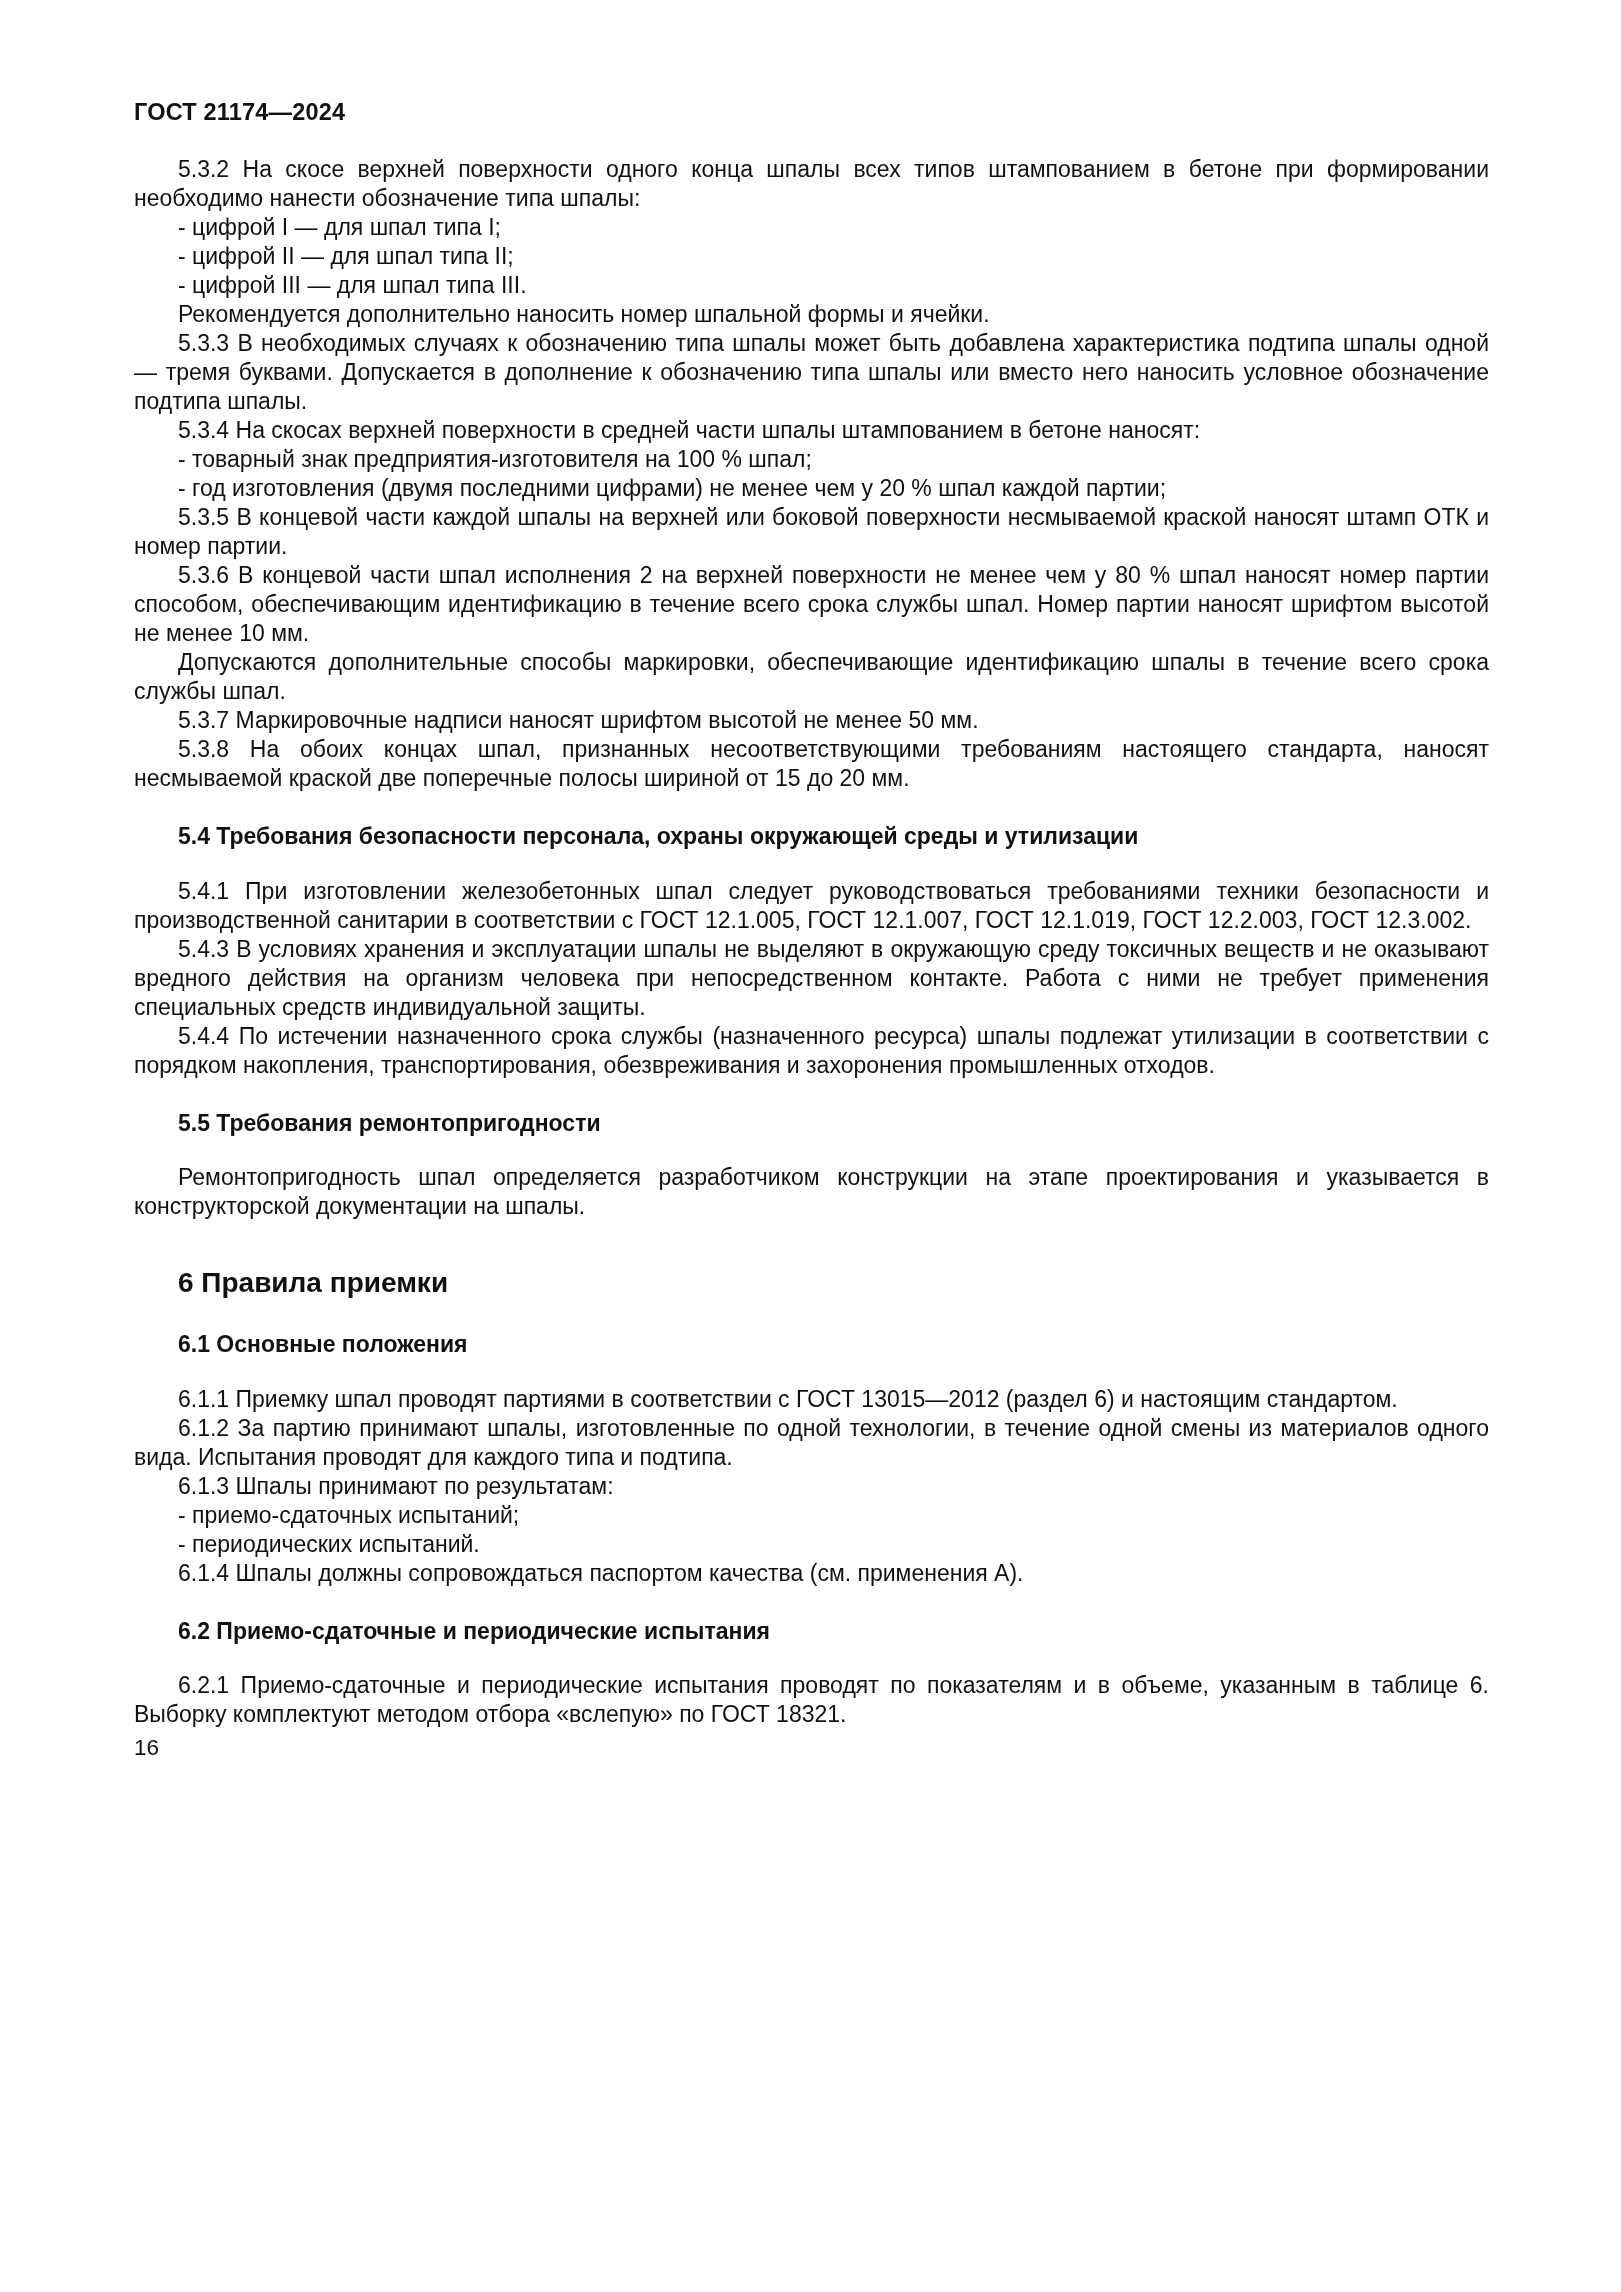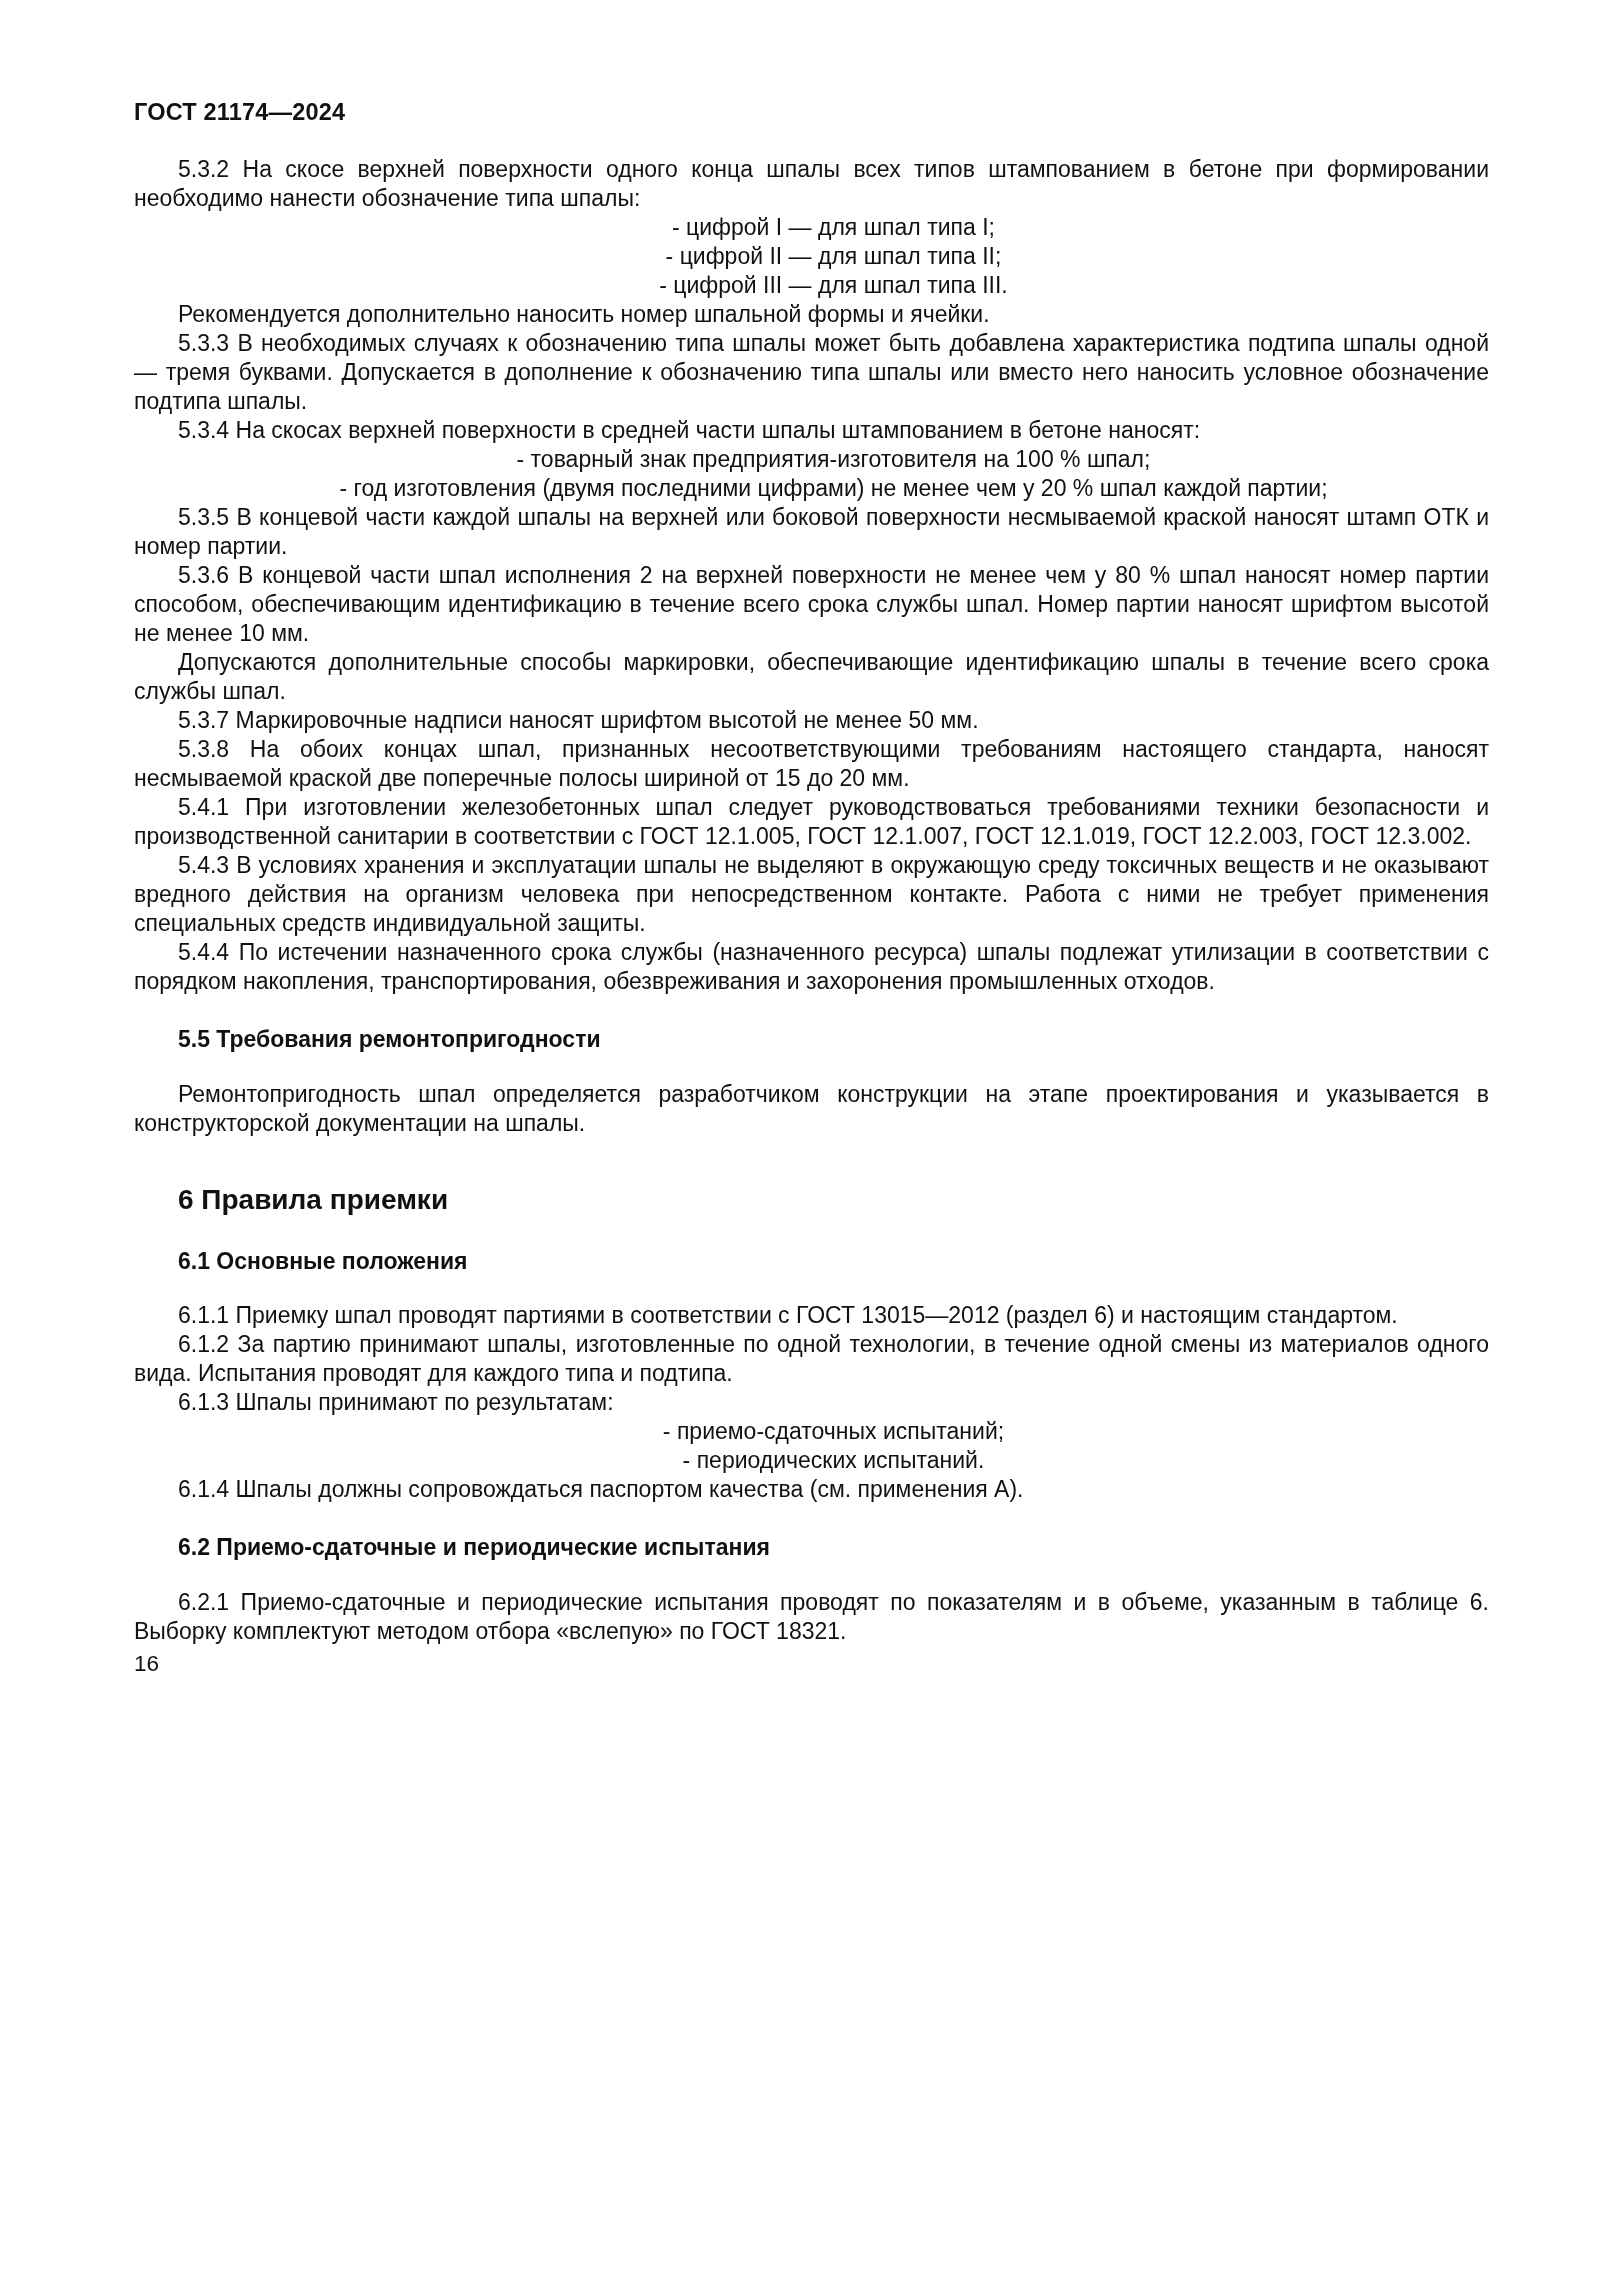--- a/index.html
+++ b/index.html
@@ -31,21 +31,21 @@
     line-height: 29px;
     margin-top: 28px;
   }
   .doc-content .p {
     margin: 0;
     text-align: justify;
     text-indent: 44px;
   }
   .doc-content .li {
     margin: 0;
-    text-align: center;
+    text-align: left;
     text-indent: 44px;
   }
   .doc-content .h3 {
     margin: 29px 0 25.5px 0;
     font-size: 23px;
     font-weight: bold;
     text-align: left;
     text-indent: 44px;
   }
   .doc-content .h2 {
@@ -75,20 +75,21 @@
       <div class="p">Рекомендуется дополнительно наносить номер шпальной формы и ячейки.</div>
       <div class="p">5.3.3 В необходимых случаях к обозначению типа шпалы может быть добавлена характеристика подтипа шпалы одной — тремя буквами. Допускается в дополнение к обозначению типа шпалы или вместо него наносить условное обозначение подтипа шпалы.</div>
       <div class="p">5.3.4 На скосах верхней поверхности в средней части шпалы штампованием в бетоне наносят:</div>
       <div class="li">- товарный знак предприятия-изготовителя на 100 % шпал;</div>
       <div class="li">- год изготовления (двумя последними цифрами) не менее чем у 20 % шпал каждой партии;</div>
       <div class="p">5.3.5 В концевой части каждой шпалы на верхней или боковой поверхности несмываемой краской наносят штамп ОТК и номер партии.</div>
       <div class="p">5.3.6 В концевой части шпал исполнения 2 на верхней поверхности не менее чем у 80 % шпал наносят номер партии способом, обеспечивающим идентификацию в течение всего срока службы шпал. Номер партии наносят шрифтом высотой не менее 10 мм.</div>
       <div class="p">Допускаются дополнительные способы маркировки, обеспечивающие идентификацию шпалы в течение всего срока службы шпал.</div>
       <div class="p">5.3.7 Маркировочные надписи наносят шрифтом высотой не менее 50 мм.</div>
       <div class="p">5.3.8 На обоих концах шпал, признанных несоответствующими требованиям настоящего стандарта, наносят несмываемой краской две поперечные полосы шириной от 15 до 20 мм.</div>
+      <div class="h3">5.4 Требования безопасности персонала, охраны окружающей среды и утилизации</div>
       <div class="p">5.4.1 При изготовлении железобетонных шпал следует руководствоваться требованиями техники безопасности и производственной санитарии в соответствии с ГОСТ 12.1.005, ГОСТ 12.1.007, ГОСТ 12.1.019, ГОСТ 12.2.003, ГОСТ 12.3.002.</div>
       <div class="p">5.4.3 В условиях хранения и эксплуатации шпалы не выделяют в окружающую среду токсичных веществ и не оказывают вредного действия на организм человека при непосредственном контакте. Работа с ними не требует применения специальных средств индивидуальной защиты.</div>
       <div class="p">5.4.4 По истечении назначенного срока службы (назначенного ресурса) шпалы подлежат утилизации в соответствии с порядком накопления, транспортирования, обезвреживания и захоронения промышленных отходов.</div>
       <div class="h3">5.5 Требования ремонтопригодности</div>
       <div class="p">Ремонтопригодность шпал определяется разработчиком конструкции на этапе проектирования и указывается в конструкторской документации на шпалы.</div>
       <div class="h2">6 Правила приемки</div>
       <div class="h3">6.1 Основные положения</div>
       <div class="p">6.1.1 Приемку шпал проводят партиями в соответствии с ГОСТ 13015—2012 (раздел 6) и настоящим стандартом.</div>
       <div class="p">6.1.2 За партию принимают шпалы, изготовленные по одной технологии, в течение одной смены из материалов одного вида. Испытания проводят для каждого типа и подтипа.</div>
       <div class="p">6.1.3 Шпалы принимают по результатам:</div>

